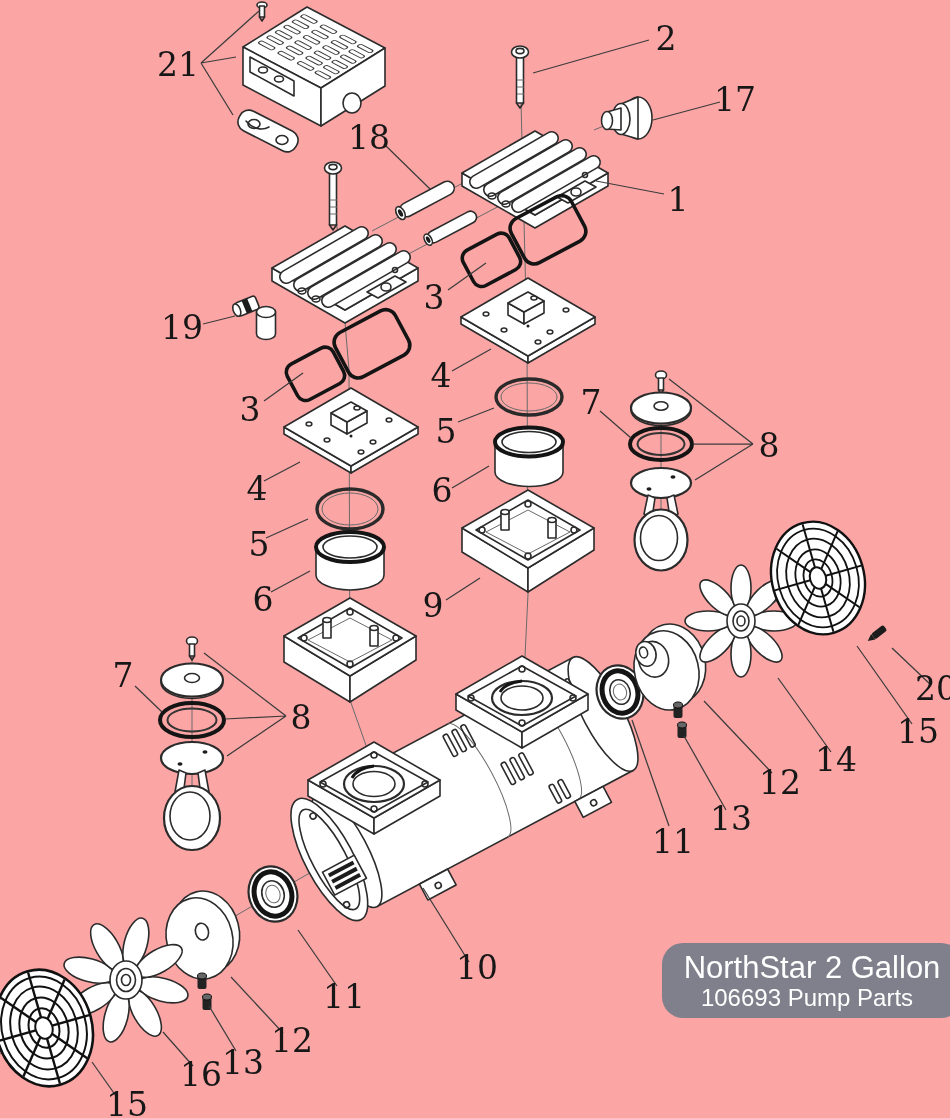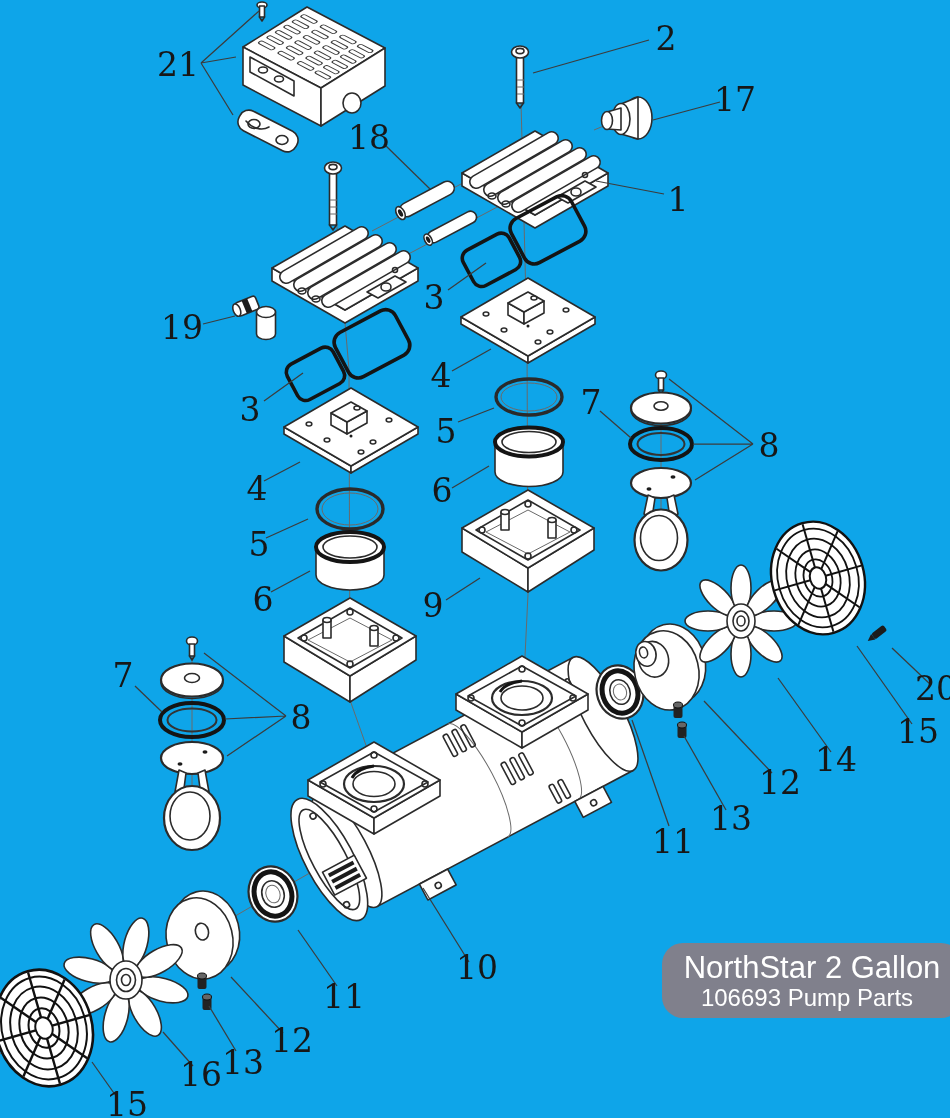--- a/index.html
+++ b/index.html
@@ -1,16 +1,16 @@
 <!DOCTYPE html>
 <html><head>
 <meta charset="utf-8">
 <style>
   html,body{margin:0;padding:0;background:#fff}
-  .stage{position:relative;width:950px;height:1118px;background:#0ea5e9;overflow:hidden}
+  .stage{position:relative;width:950px;height:1118px;background:#fca5a5;overflow:hidden}
   svg{display:block}
   .ln{fill:none;stroke:#2b2b2b;stroke-width:1.6;stroke-linecap:round;stroke-linejoin:round}
   .fw{fill:#fff;stroke:#2b2b2b;stroke-width:1.6;stroke-linejoin:round}
   .fw2{fill:#fff;stroke:#2b2b2b;stroke-width:2.2;stroke-linejoin:round}
   .thk{fill:none;stroke:#141414;stroke-width:3.6}
   .band{fill:none;stroke:#141414;stroke-width:5}
   .thin{fill:none;stroke:#6a6a6a;stroke-width:1}
   .leader{fill:none;stroke:#3c3c3c;stroke-width:1.25}
   .dk{fill:#1c1c1c;stroke:none}
   .slot rect{fill:none;stroke:#3a3a3a;stroke-width:1.1}

